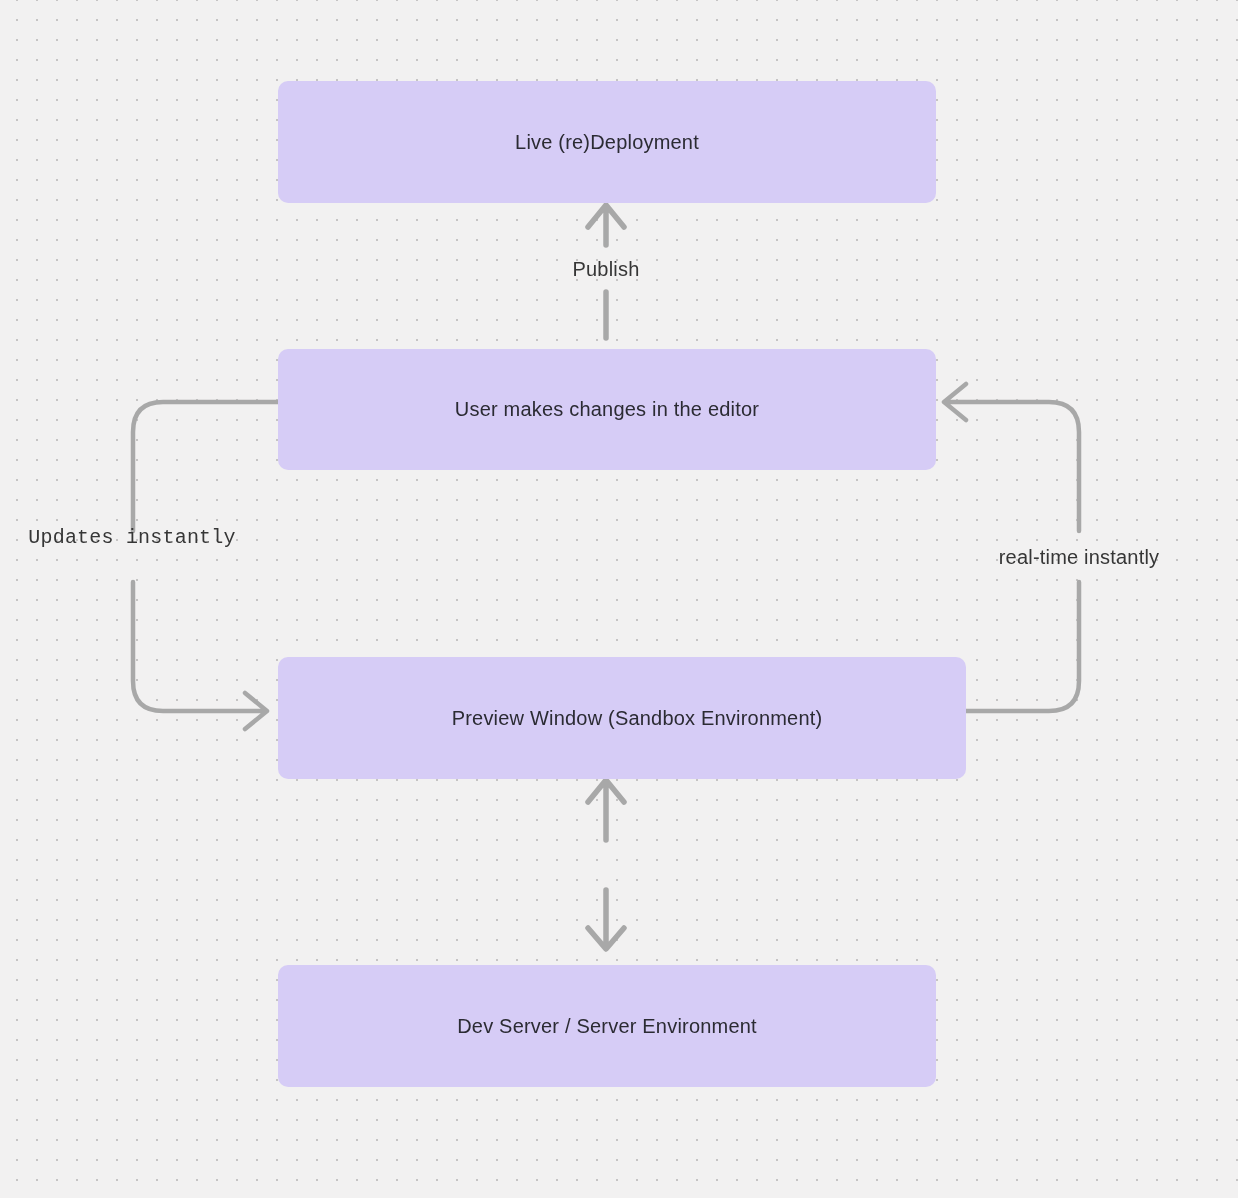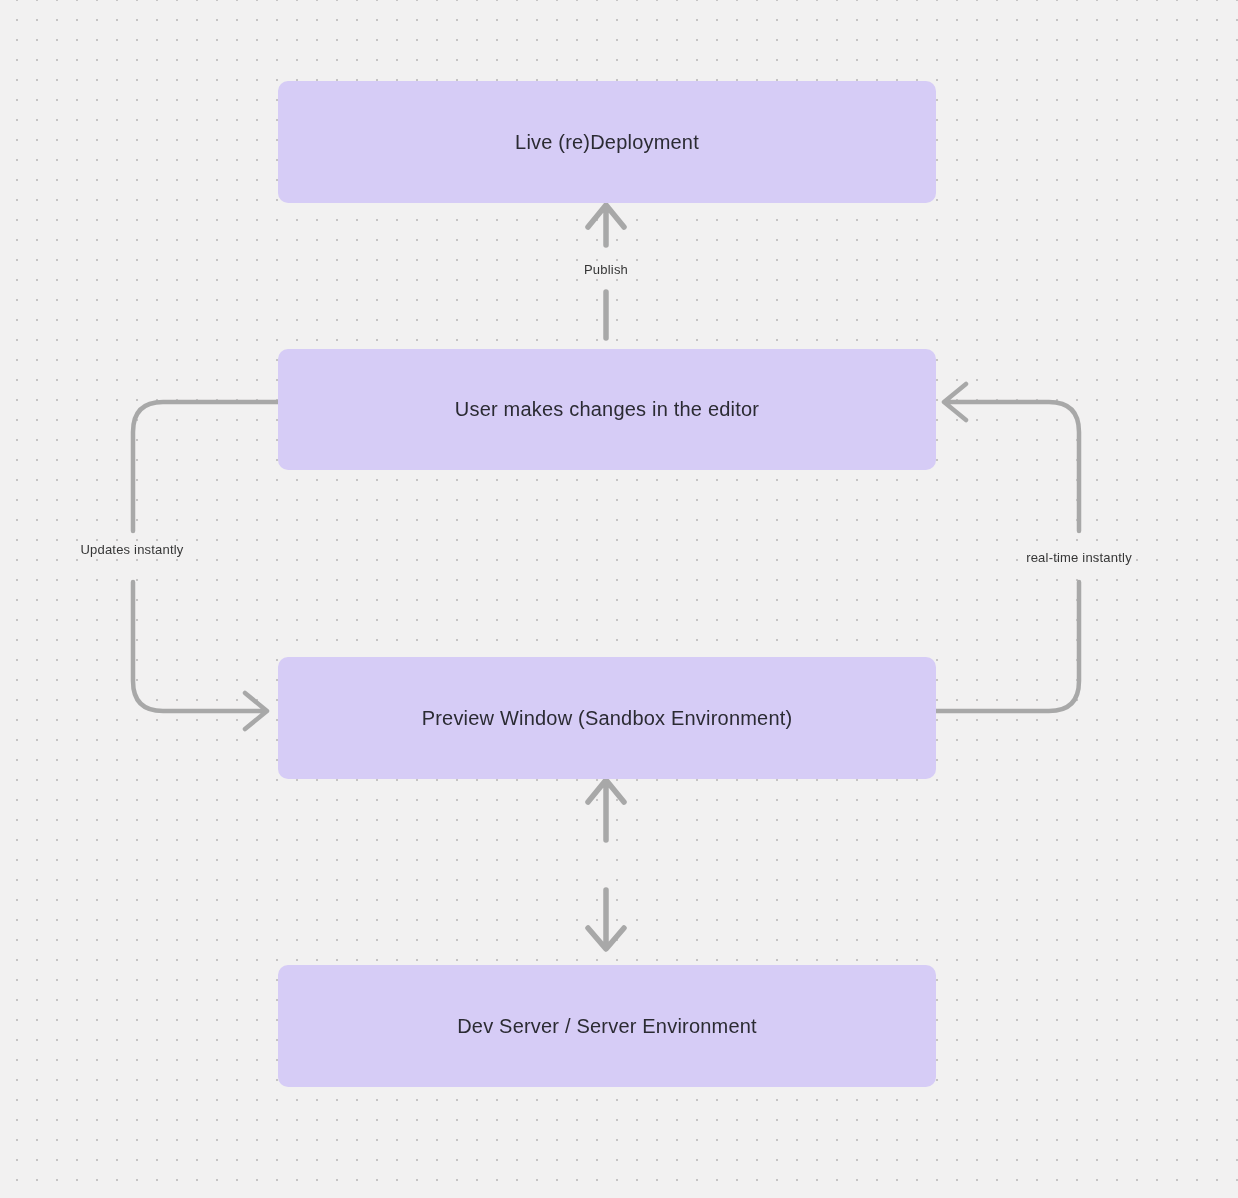--- a/index.html
+++ b/index.html
@@ -29,46 +29,46 @@
     align-items: center;
     justify-content: center;
     color: #2b2b33;
     font-size: 20px;
     letter-spacing: 0.2px;
     text-align: center;
     margin-top: 8px;
   }
   .node--1 { top: 73px;  }
   .node--2 { top: 341px; height: 121px; }
-  .node--3 { top: 649px; }
+  .node--3 { top: 649px; padding-left: 30px; }
   .node--4 { top: 957px; }
   .arrows {
     position: absolute;
     top: 0;
     left: 0;
     pointer-events: none;
   }
   .arrows path {
     fill: none;
     stroke: #a8a8a8;
     stroke-linecap: round;
     stroke-linejoin: round;
   }
   .arrows path.thick { stroke-width: 5.5px; }
   .arrows path.thin  { stroke-width: 4.5px; }
   .edge-label {
     position: absolute;
     transform: translate(-50%, -50%);
     white-space: nowrap;
     color: #363636;
-    font-size: 13px;
+    font-size: 20px;
     letter-spacing: 0.2px;
   }
   .edge-label--publish  { left: 606px;  top: 269px; }
-  .edge-label--updates  { left: 132px;  top: 549px; }
+  .edge-label--updates  { left: 132px;  top: 537px; font-family: Liberation Mono, monospace; }
   .edge-label--feedback { left: 1079px; top: 557px; }
   .edge-label--spun     { left: 606px;  top: 866px; }
 </style>
 </head>
 <body>
 
 <div class="canvas">
 
   <svg class="arrows" width="1238" height="1198" viewBox="0 0 1238 1198">
 

